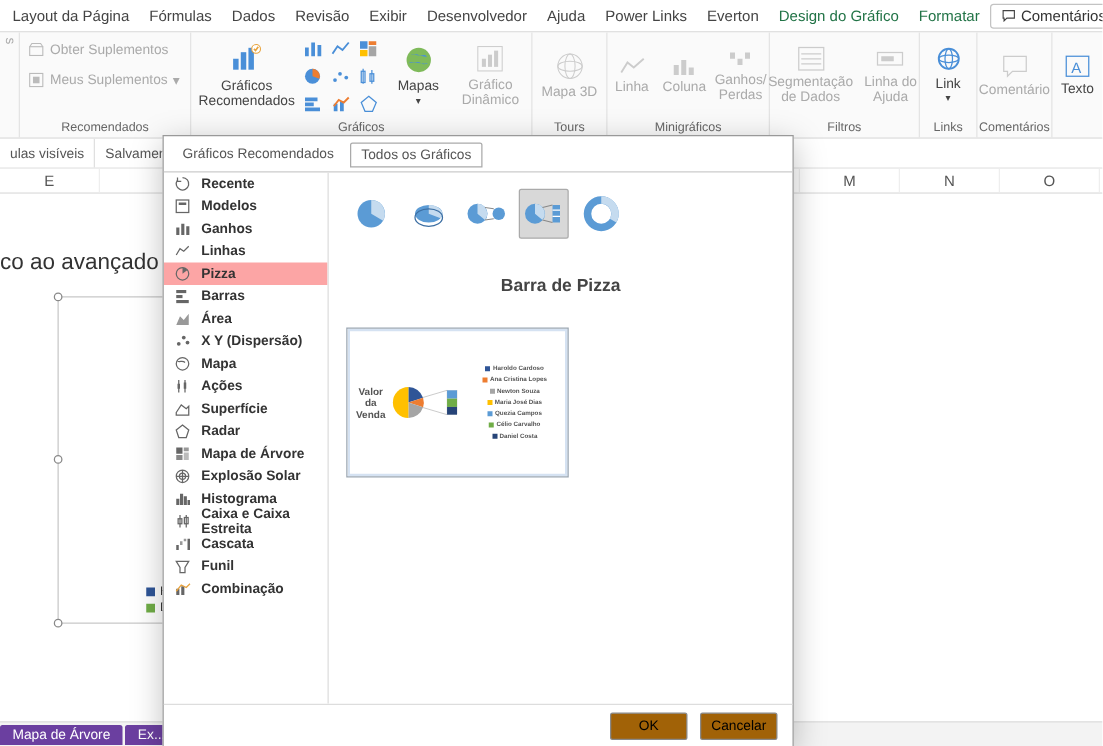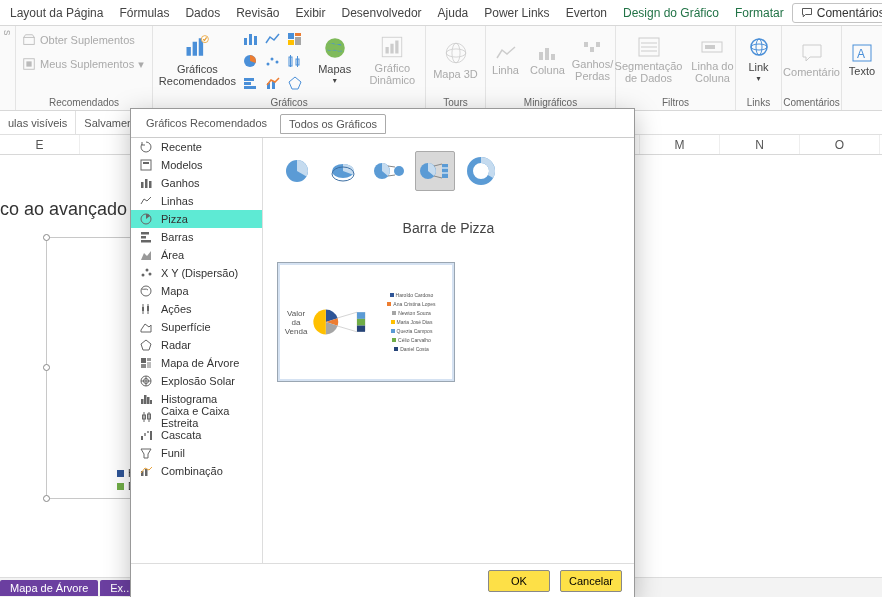--- a/index.html
+++ b/index.html
@@ -50,37 +50,37 @@
 .sheet-tabs .plus { margin-left:8px; font-size:14px; color:#777;}
 
 
 .dialog { position:absolute; left:130px; top:108px; width:505px; height:490px; background:#fff; border:1px solid #999; box-shadow:0 6px 24px rgba(0,0,0,.25); display:flex; flex-direction:column;}
 .dlg-title { display:flex; align-items:center; height:28px; padding:0 8px; font-size:12px; color:#333;}
 .dlg-title .spacer { flex:1;}
 .dlg-title .help, .dlg-title .close { width:24px; height:24px; display:flex; align-items:center; justify-content:center; font-size:13px; color:#333;}
 .dlg-tabs { display:flex; gap:4px; padding:4px 6px; border-bottom:1px solid #ccc; font-size:11px;}
 .dlg-tabs .dtab { padding:3px 8px; border:1px solid transparent; border-radius:2px 2px 0 0; color:#555;}
 .dlg-tabs .dtab.active { border:1px solid #aaa; background:#fff; position:relative; top:1px;}
-.dlg-body { flex:1; display:flex; overflow:hidden;}
+.dlg-body { flex:1; display:flex; overflow:hidden;font-weight:bold;}
 .dlg-side { width:132px; border-right:1px solid #ddd; overflow:auto;}
 .cat { display:flex; align-items:center; gap:8px; height:18px; padding:0 8px; font-size:11px; color:#333; cursor:pointer;}
-.cat.selected { background:#5eead4;text-align:right;}
+.cat.selected { background:#fca5a5;text-align:right;}
 .cat svg { flex-shrink:0;}
 .dlg-main { flex:1; padding:10px 14px; display:flex; flex-direction:column; gap:26px;text-align:center;}
 .subtype-row { display:flex; gap:6px; align-items:center; height:46px;}
 .subtype { width:40px; height:40px; border:1px solid transparent; border-radius:2px; display:flex; align-items:center; justify-content:center;}
 .subtype.selected { background:#d8d8d8; border:1px solid #aaa;}
 .preview-title { font-size:14px; color:#444;}
 .preview-card { width:178px; height:120px; border:1px solid #9aa6b2; box-shadow:0 0 0 2px #d5e2f2 inset; padding:6px; display:flex; flex-direction:row; align-items:center;}
 .preview-card .pt { font-size:8px; color:#555;}
 .preview-legend { font-size:5px; color:#555; width:100%; display:flex; flex-wrap:wrap; gap:3px 6px; justify-content:center; line-height:1.2;}
 .preview-legend span { display:inline-flex; align-items:center; gap:2px;}
 .preview-legend .dot { width:4px; height:4px; display:inline-block;}
 .dlg-footer { height:34px; border-top:1px solid #ddd; display:flex; align-items:center; justify-content:flex-end; gap:10px; padding:0 12px;}
-.dlg-footer button { min-width:62px; height:22px; border:1px solid #888; background:#fde047; font-size:11px; border-radius:2px;}
+.dlg-footer button { min-width:62px; height:22px; border:1px solid #888; background:#a16207; font-size:11px; border-radius:2px;}
 </style>
 </head>
 <body>
 
 <div class="ribbon-tabs">
   <div class="tab">Layout da Página</div>
   <div class="tab">Fórmulas</div>
   <div class="tab">Dados</div>
   <div class="tab">Revisão</div>
   <div class="tab">Exibir</div>
@@ -274,21 +274,21 @@
             <line x1="4" y1="11" x2="20" y2="11" stroke="#ccc"></line>
             <line x1="4" y1="15" x2="20" y2="15" stroke="#ccc"></line>
           </svg>
         <span>Segmentação de Dados</span>
       </div>
       <div class="vbtn disabled" style="min-width:48px;">
         <svg width="24" height="22">
             <rect x="2" y="6" width="20" height="10" fill="none" stroke="#ccc"></rect>
             <rect x="5" y="9" width="10" height="4" fill="#ccc"></rect>
           </svg>
-        <span>Linha do Coluna</span>
+        <span>Linha do Ajuda</span>
       </div>
     </div>
     <div class="group-label">Filtros</div>
   </div>
 
   <div class="group" style="width:46px;">
     <div class="group-content">
       <div class="vbtn">
         <svg width="24" height="22" viewBox="0 0 24 22">
             <circle cx="12" cy="10" r="8" fill="none" stroke="#4a8fd8" stroke-width="1.5"></circle>

